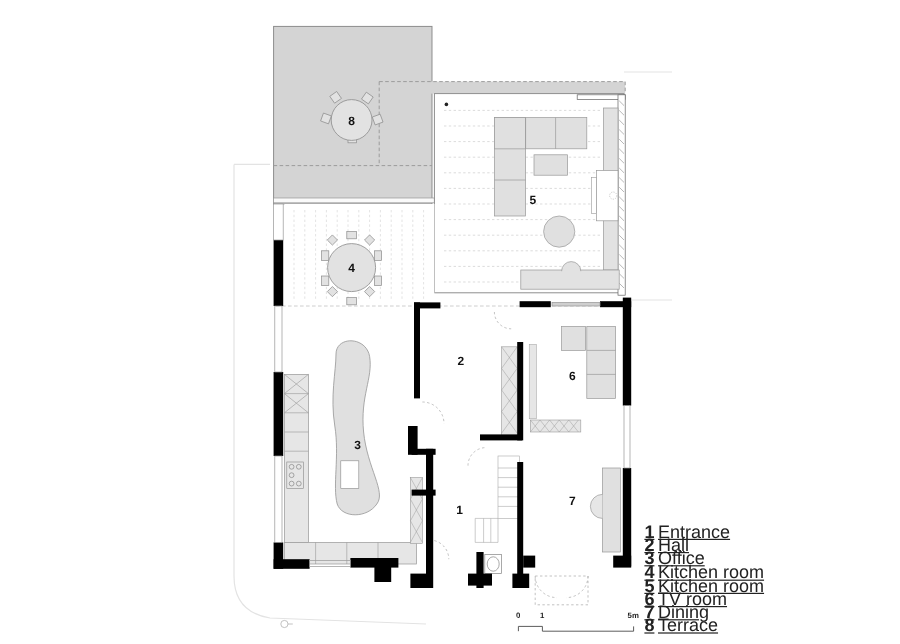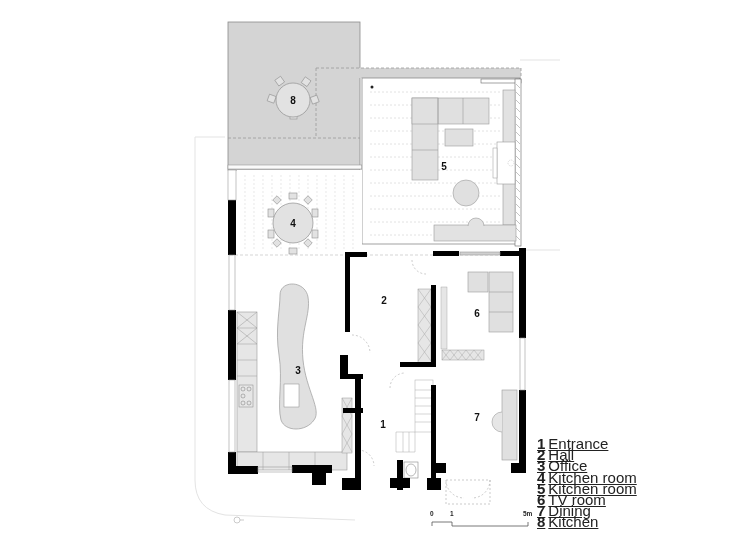--- a/index.html
+++ b/index.html
@@ -251,21 +251,21 @@
 </svg>
 
 <div class="legend">
   <div class="row"><span class="num">1</span><span>Entrance</span></div>
   <div class="row"><span class="num">2</span><span>Hall</span></div>
   <div class="row"><span class="num">3</span><span>Office</span></div>
   <div class="row"><span class="num">4</span><span>Kitchen room</span></div>
   <div class="row"><span class="num">5</span><span>Kitchen room</span></div>
   <div class="row"><span class="num">6</span><span>TV room</span></div>
   <div class="row"><span class="num">7</span><span>Dining</span></div>
-  <div class="row"><span class="num">8</span><span>Kitchen</span></div>
+  <div class="row"><span class="num">8</span><span>Terrace</span></div>
 </div>
 
 <div class="scale">
   <span class="t" style="left:2px">0</span>
   <span class="t" style="left:22px">1</span>
   <span class="t" style="left:95px">5m</span>
   <svg width="110" height="20" style="position:absolute;left:0;top:0">
     <path d="M4 16 L4 12 L24 12 L24 16 L100 16 L100 12" fill="none" stroke="#555" stroke-width="0.8"></path>
   </svg>
 </div>

